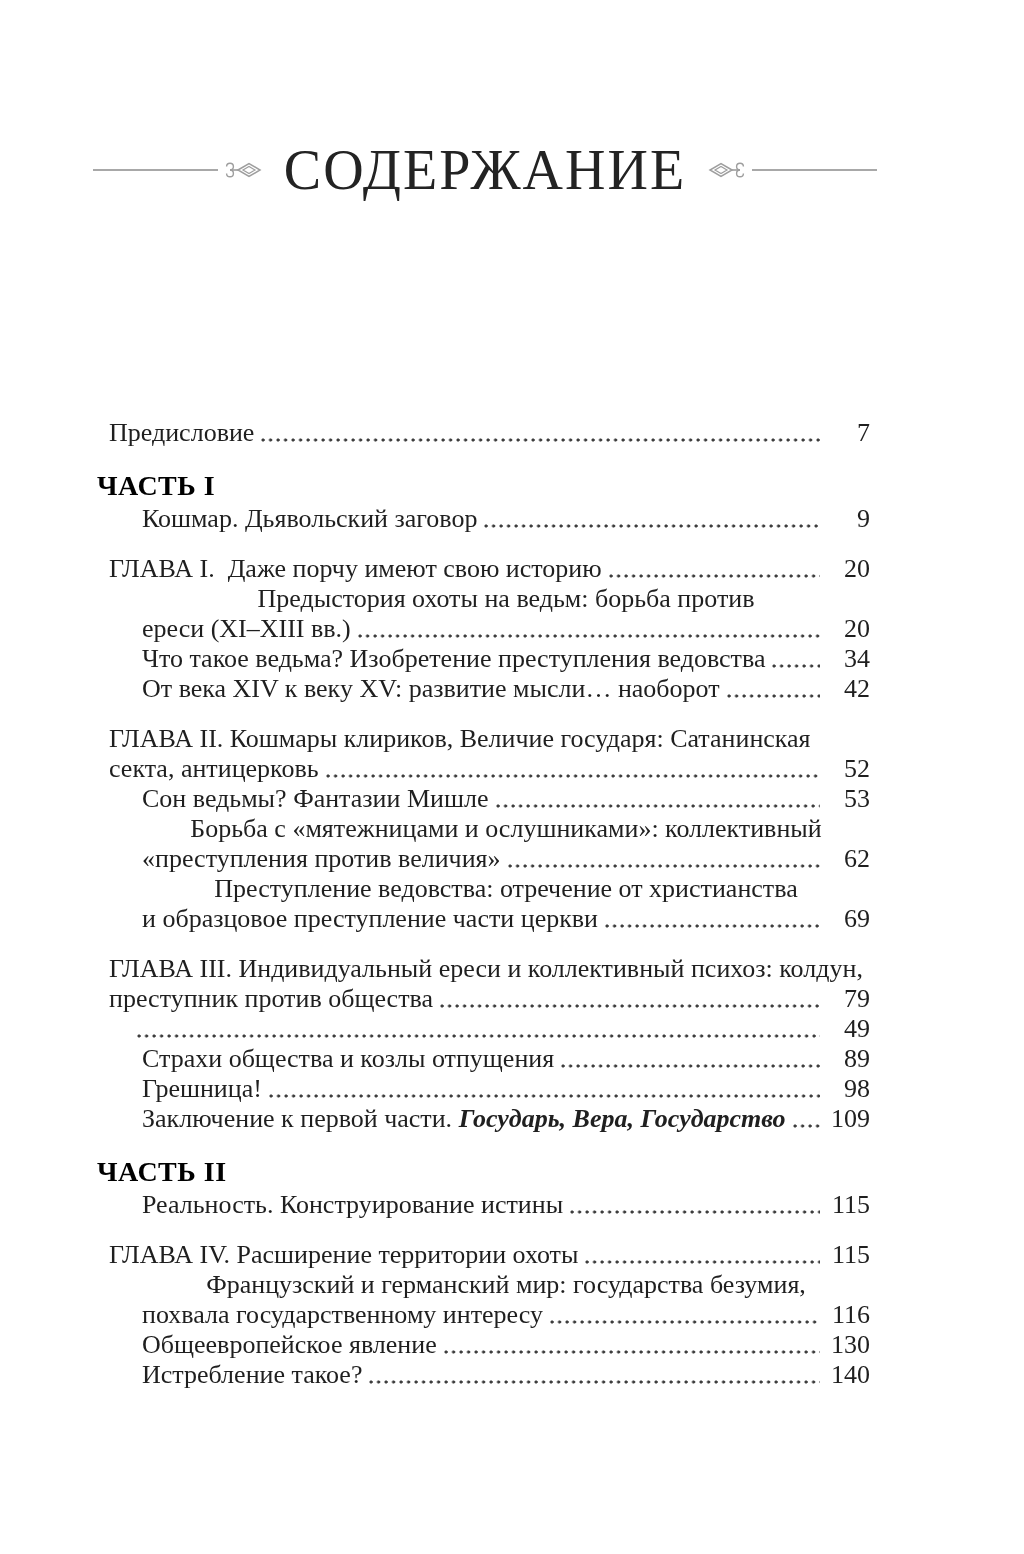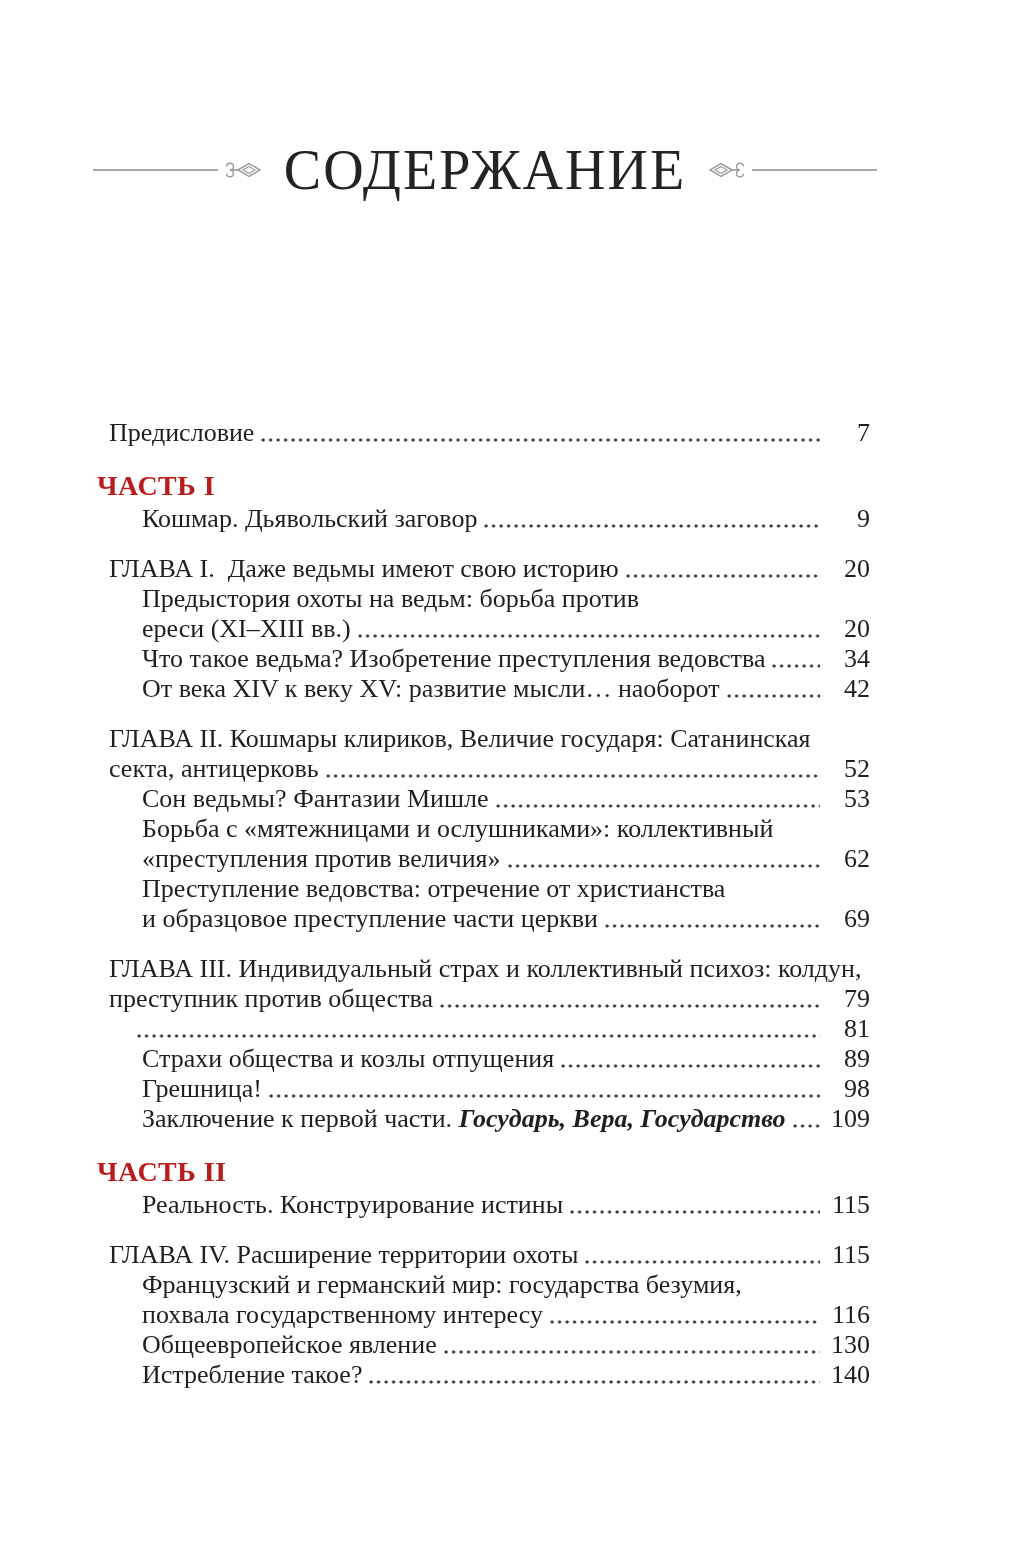--- a/index.html
+++ b/index.html
@@ -44,21 +44,21 @@
     left: 97px; top: 418px;
     width: 773px;
   }
   .row {
     display: flex;
     align-items: baseline;
     font-size: 26px;
     line-height: 30px;
     white-space: nowrap;
   }
-  .row.ind1 { padding-left: 33px; }
+  .row.ind1 { padding-left: 33px; justify-content: center; }
   .gap { margin-top: 20px; }
   .txt { flex: 0 1 auto; min-width: 0; margin-left: 12px; }
   .txt .it { font-style: italic; font-weight: bold; }
   .dots {
     flex: 1 1 auto;
     align-self: flex-end;
     height: 4px;
     margin: 0 2px 6px 7px;
     background-image: radial-gradient(circle at 2px 2px, #3c3c3c 1.35px, rgba(0,0,0,0) 1.8px);
     background-size: 7.5px 4px;
@@ -69,21 +69,21 @@
     flex: 0 0 auto;
     min-width: 44px;
     text-align: right;
     margin-left: 4px;
   }
   .part {
     font-size: 28px;
     font-weight: 700;
     line-height: 36px;
     letter-spacing: 0.5px;
-    color: #b91c1c;
+    color: #000000;
   }
 </style>
 </head>
 <body>
 
 <div class="page">
 
   <div class="header">
     <span class="rule"></span>
     <svg class="orn" width="48" height="26" viewBox="0 0 48 26">
@@ -110,21 +110,21 @@
     <span class="dots"></span>
     <span class="pg">7</span>
   </div>
       <div class="part gap">ЧАСТЬ I</div>
       <div class="row ind1">
     <span class="txt"><span class="t">Кошмар. Дьявольский заговор</span></span>
     <span class="dots"></span>
     <span class="pg">9</span>
   </div>
       <div class="row gap">
-    <span class="txt"><span class="t">ГЛАВА I. Даже ведьмы имеют свою историю</span></span>
+    <span class="txt"><span class="t">ГЛАВА I. Даже порчу имеют свою историю</span></span>
     <span class="dots"></span>
     <span class="pg">20</span>
   </div>
       <div class="row ind1">
     <span class="txt"><span class="t">Предыстория охоты на ведьм: борьба против</span></span>
 
   </div>
       <div class="row ind1">
     <span class="txt"><span class="t">ереси (XI–XIII вв.)</span></span>
     <span class="dots"></span>
@@ -166,31 +166,31 @@
       <div class="row ind1">
     <span class="txt"><span class="t">Преступление ведовства: отречение от христианства</span></span>
 
   </div>
       <div class="row ind1">
     <span class="txt"><span class="t">и образцовое преступление части церкви</span></span>
     <span class="dots"></span>
     <span class="pg">69</span>
   </div>
       <div class="row gap">
-    <span class="txt"><span class="t">ГЛАВА III. Индивидуальный страх и коллективный психоз: колдун,</span></span>
+    <span class="txt"><span class="t">ГЛАВА III. Индивидуальный ереси и коллективный психоз: колдун,</span></span>
 
   </div>
       <div class="row">
     <span class="txt"><span class="t">преступник против общества</span></span>
     <span class="dots"></span>
     <span class="pg">79</span>
   </div>
       <div class="row ind1">
     <span class="dots"></span>
-    <span class="pg">81</span>
+    <span class="pg">49</span>
   </div>
       <div class="row ind1">
     <span class="txt"><span class="t">Страхи общества и козлы отпущения</span></span>
     <span class="dots"></span>
     <span class="pg">89</span>
   </div>
       <div class="row ind1">
     <span class="txt"><span class="t">Грешница!</span></span>
     <span class="dots"></span>
     <span class="pg">98</span>

